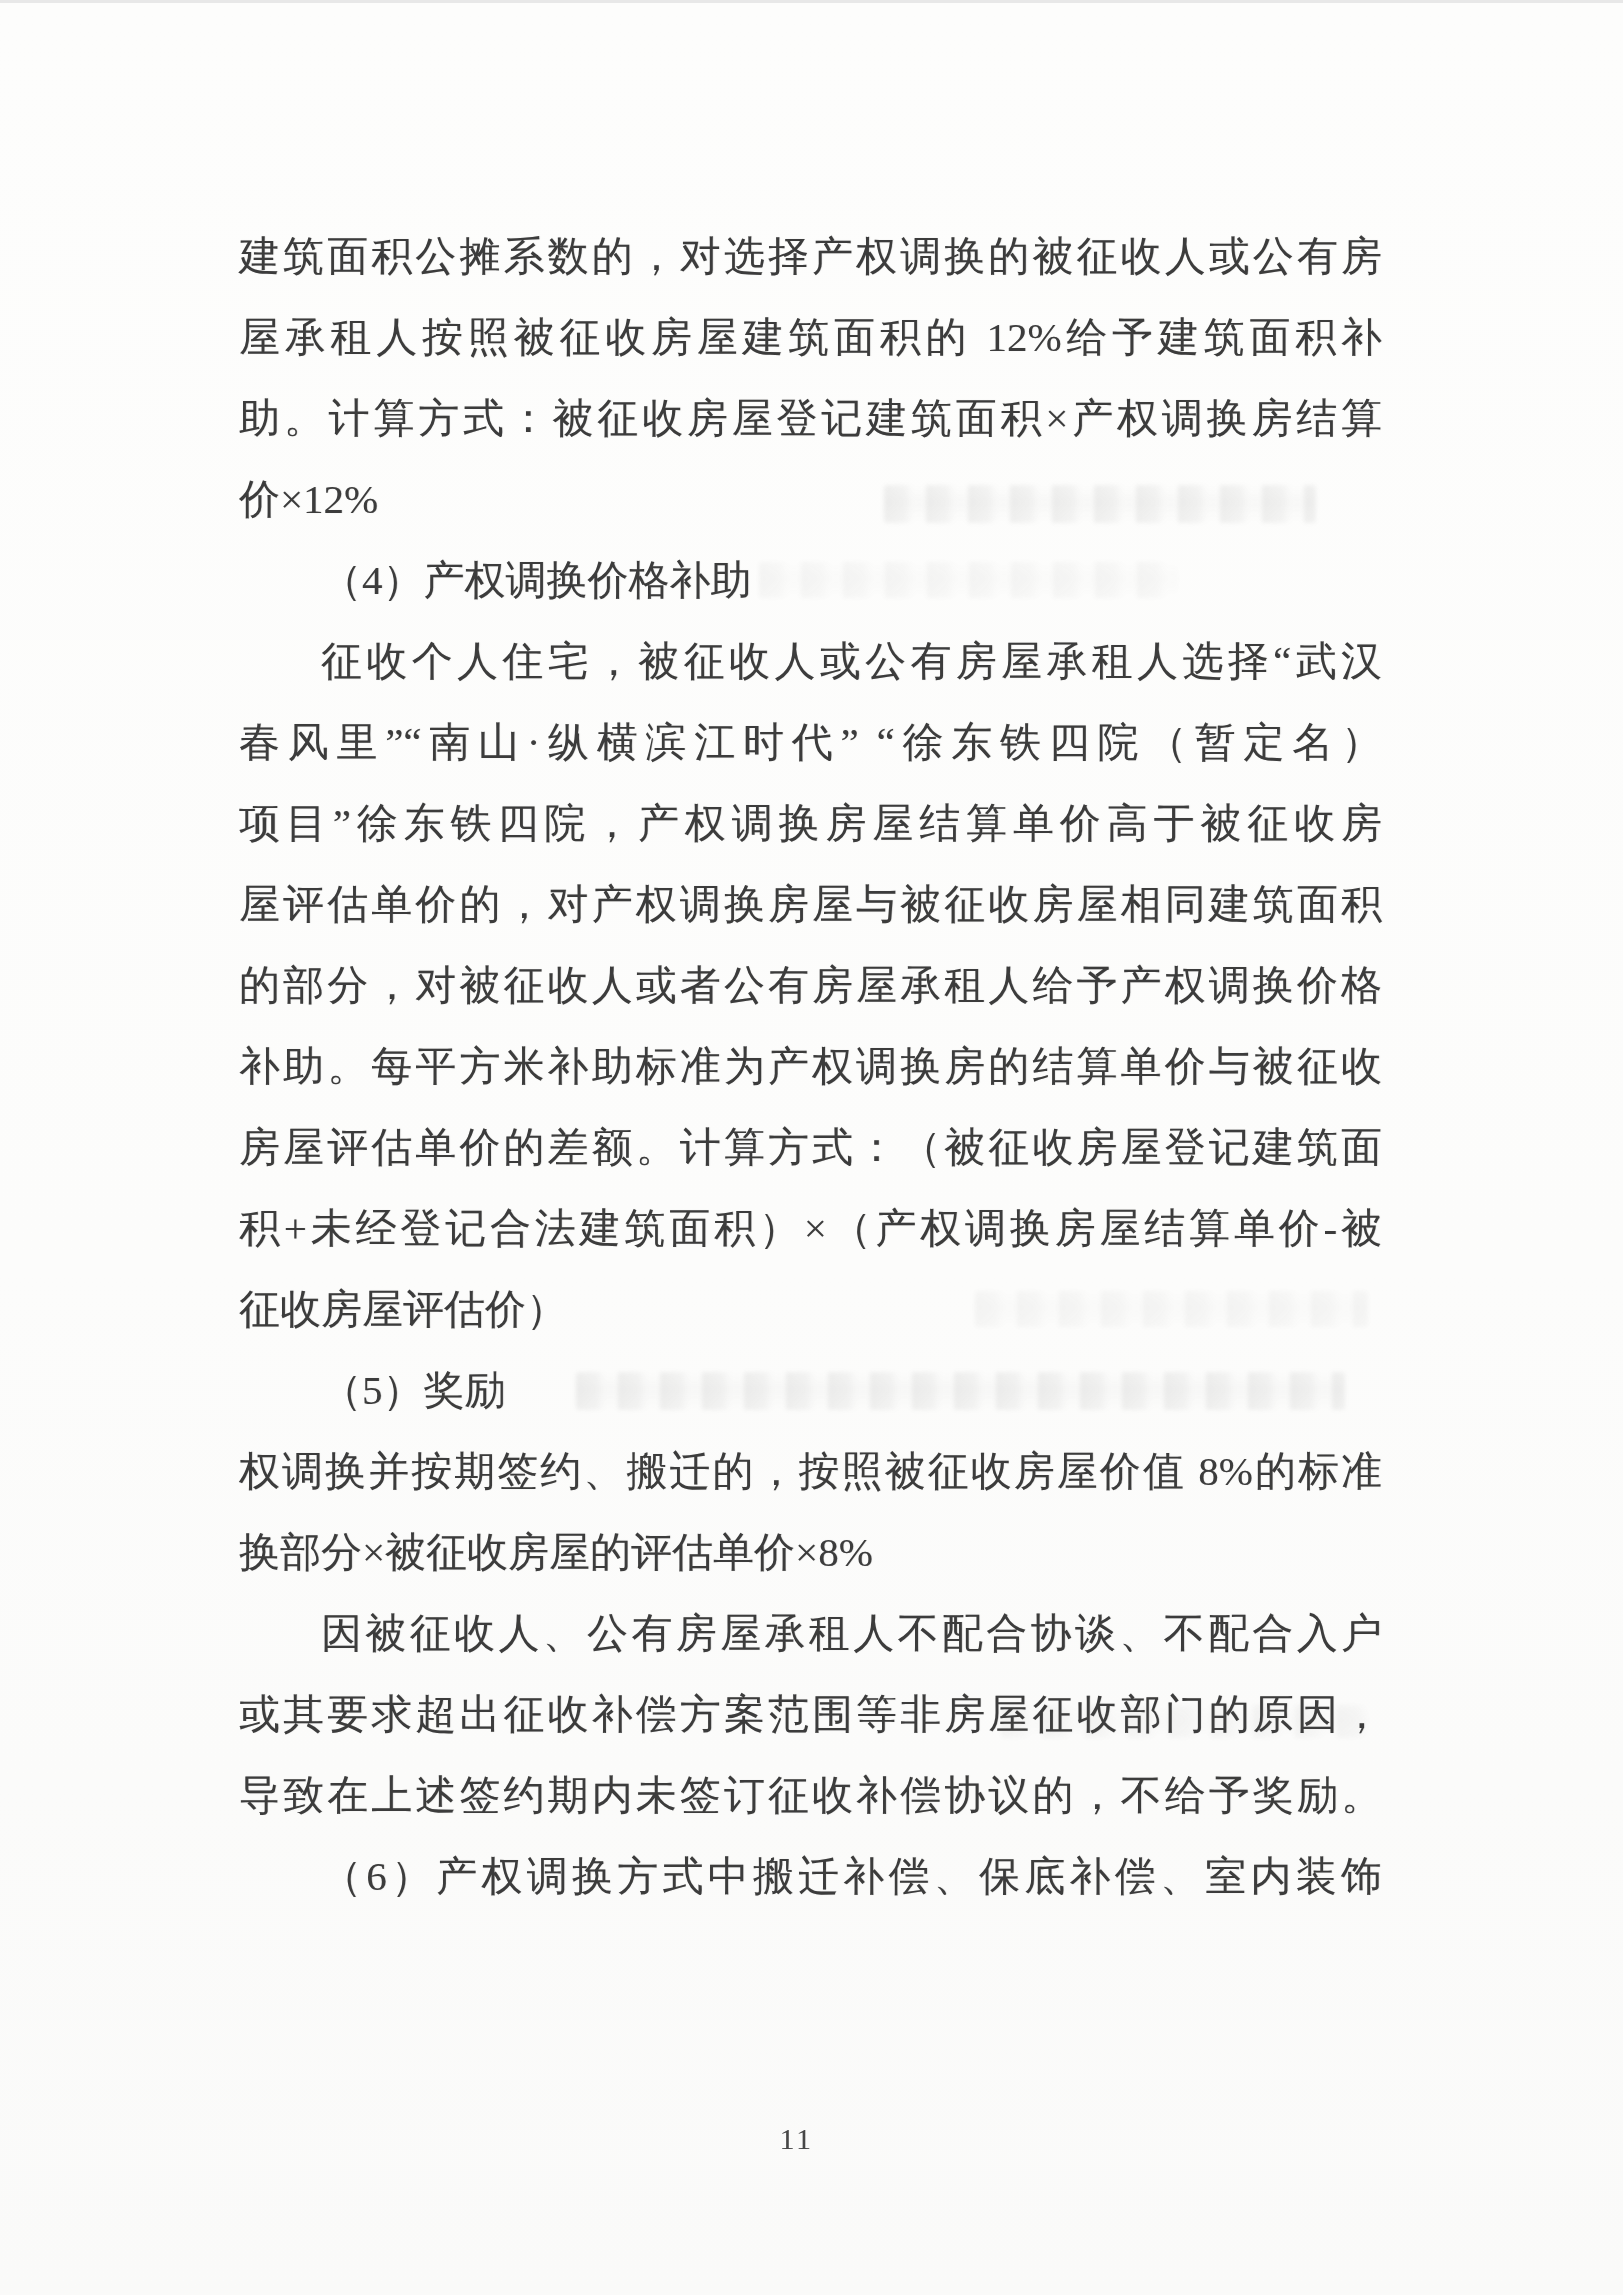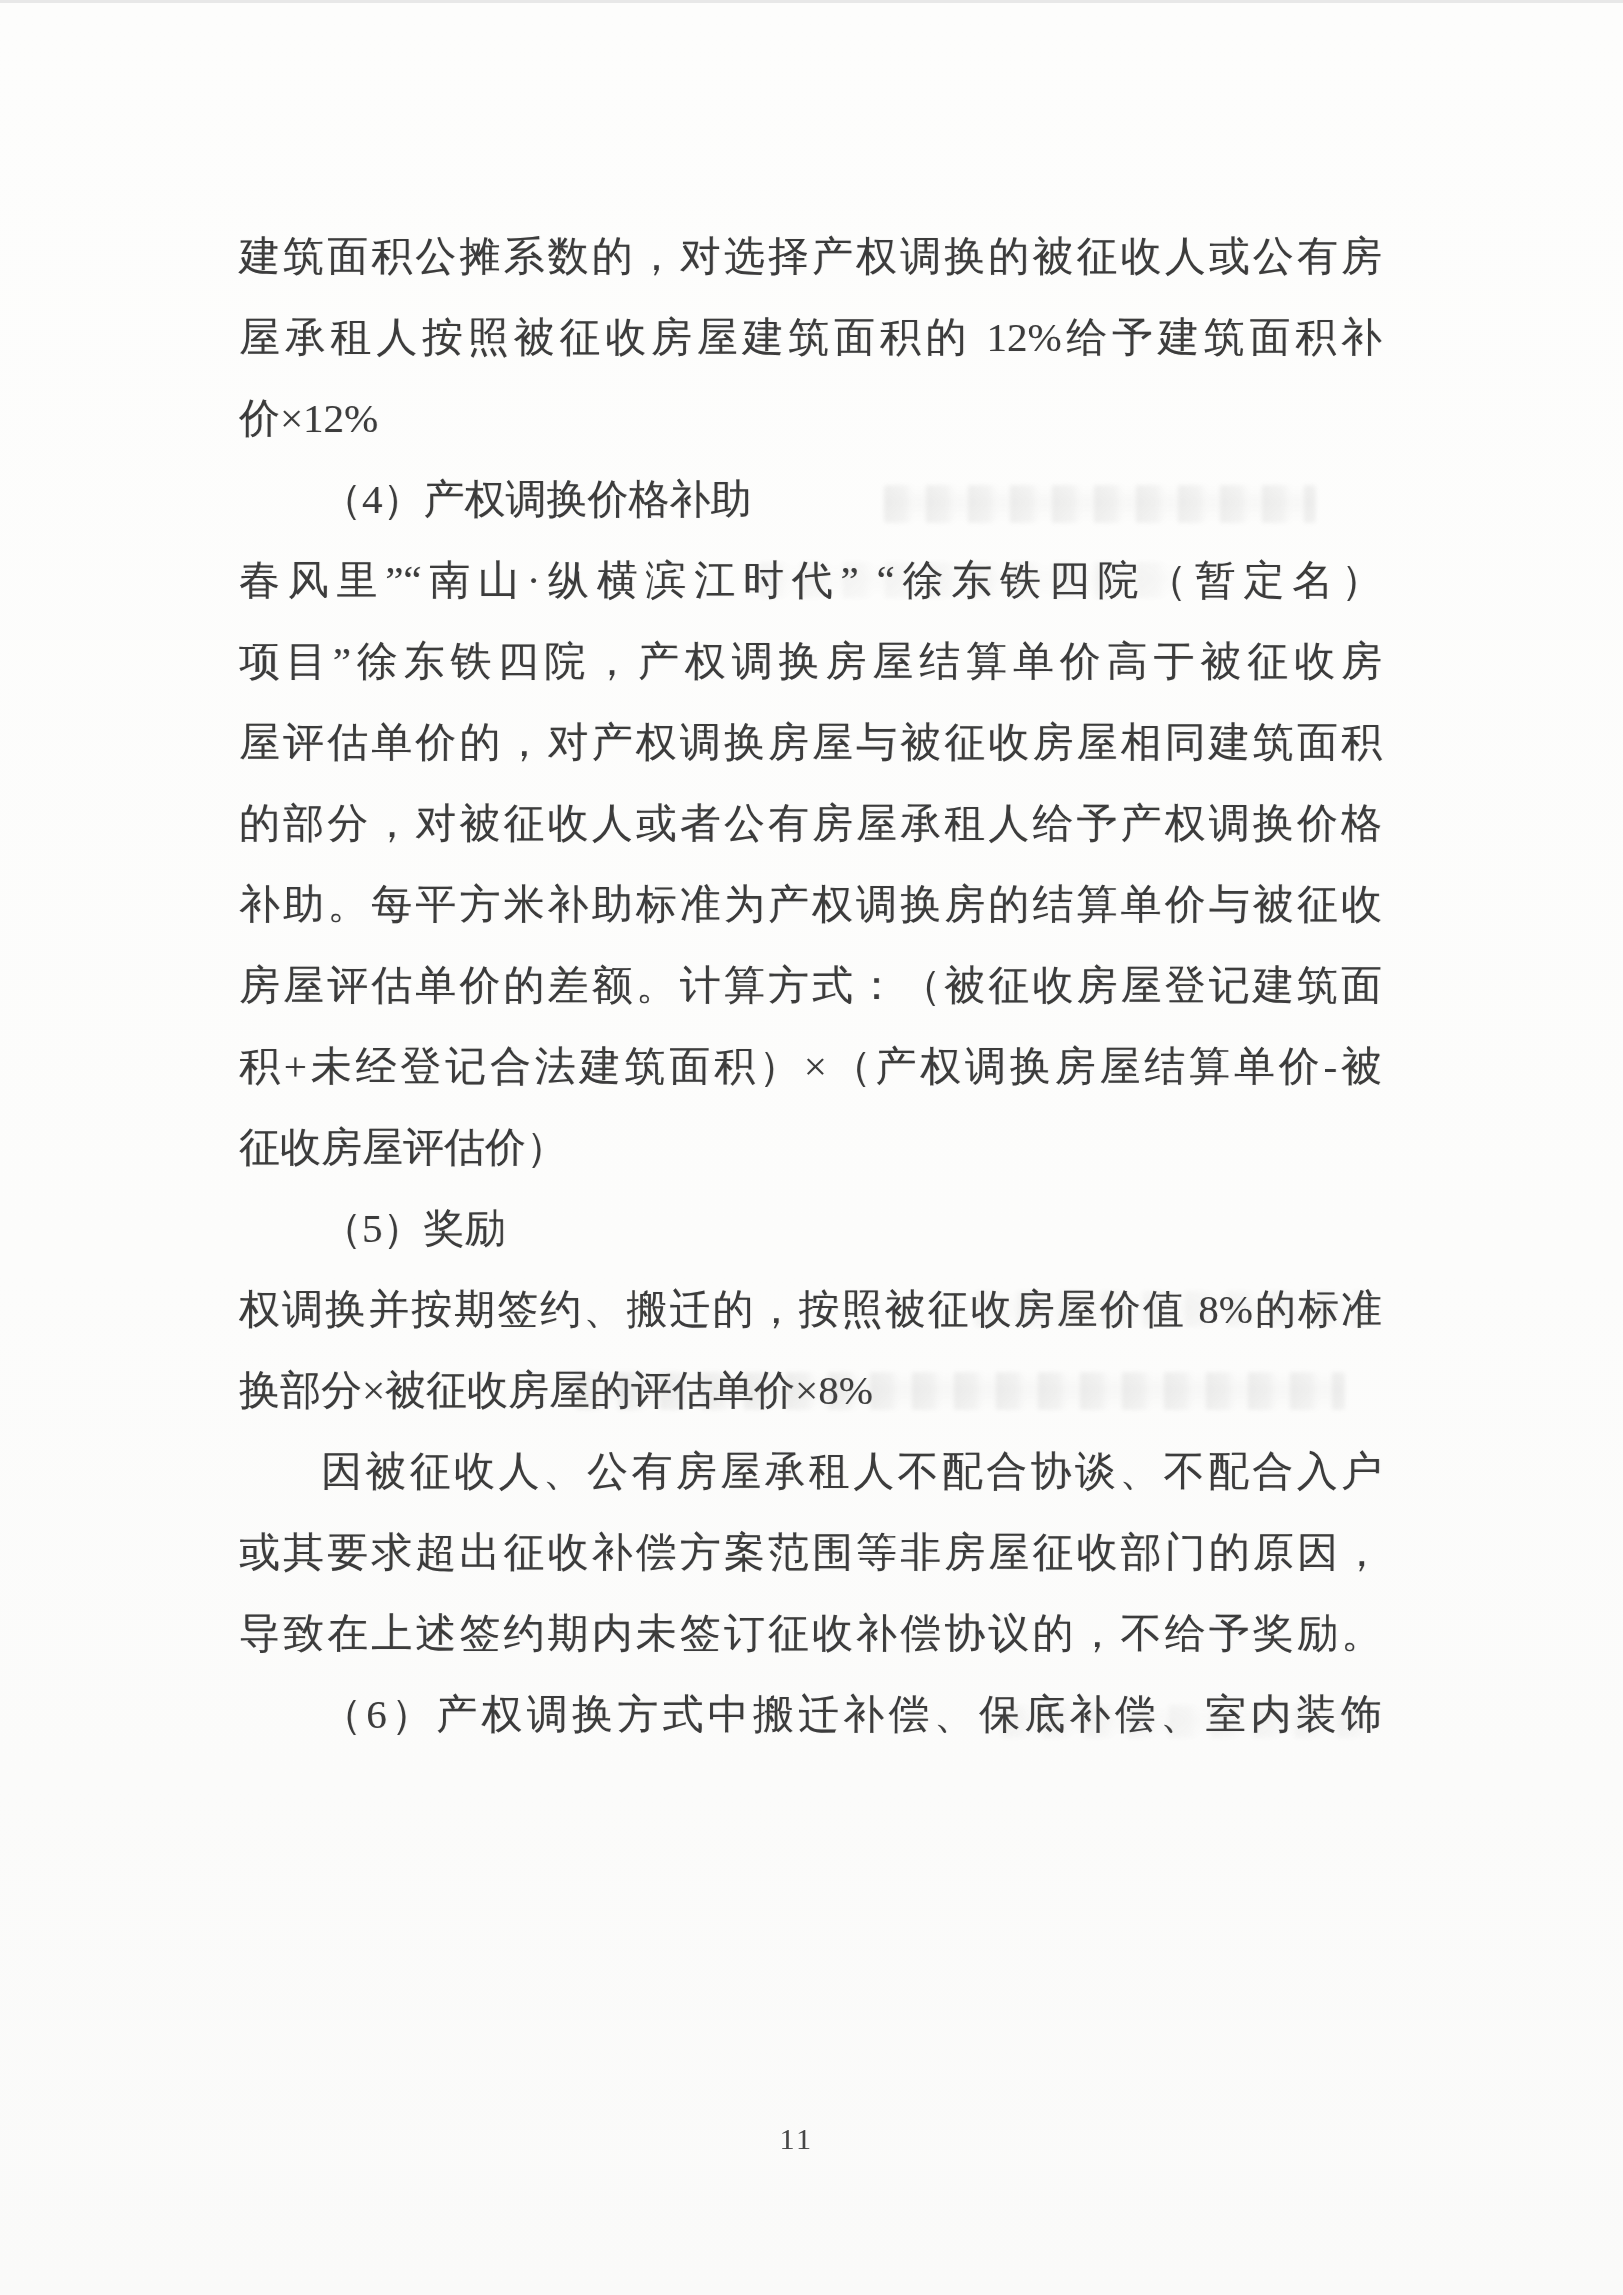--- a/index.html
+++ b/index.html
@@ -66,22 +66,24 @@
   }
 </style>
 </head>
 <body>
 
 <div class="page">
 
   <div class="textblock">
     <div class="line">建筑面积公摊系数的，对选择产权调换的被征收人或公有房</div>
     <div class="line">屋承租人按照被征收房屋建筑面积的 12%给予建筑面积补</div>
+    <div class="line">助。计算方式：被征收房屋登记建筑面积×产权调换房结算</div>
     <div class="line end">价×12%</div>
     <div class="line end indent">（4）产权调换价格补助</div>
+    <div class="line indent">征收个人住宅，被征收人或公有房屋承租人选择“武汉</div>
     <div class="line">春风里”“南山·纵横滨江时代” “徐东铁四院（暂定名）</div>
     <div class="line">项目”徐东铁四院，产权调换房屋结算单价高于被征收房</div>
     <div class="line">屋评估单价的，对产权调换房屋与被征收房屋相同建筑面积</div>
     <div class="line">的部分，对被征收人或者公有房屋承租人给予产权调换价格</div>
     <div class="line">补助。每平方米补助标准为产权调换房的结算单价与被征收</div>
     <div class="line">房屋评估单价的差额。计算方式：（被征收房屋登记建筑面</div>
     <div class="line">积+未经登记合法建筑面积）×（产权调换房屋结算单价-被</div>
     <div class="line end">征收房屋评估价）</div>
     <div class="line end indent">（5）奖励</div>
     <div class="line">权调换并按期签约、搬迁的，按照被征收房屋价值 8%的标准</div>

